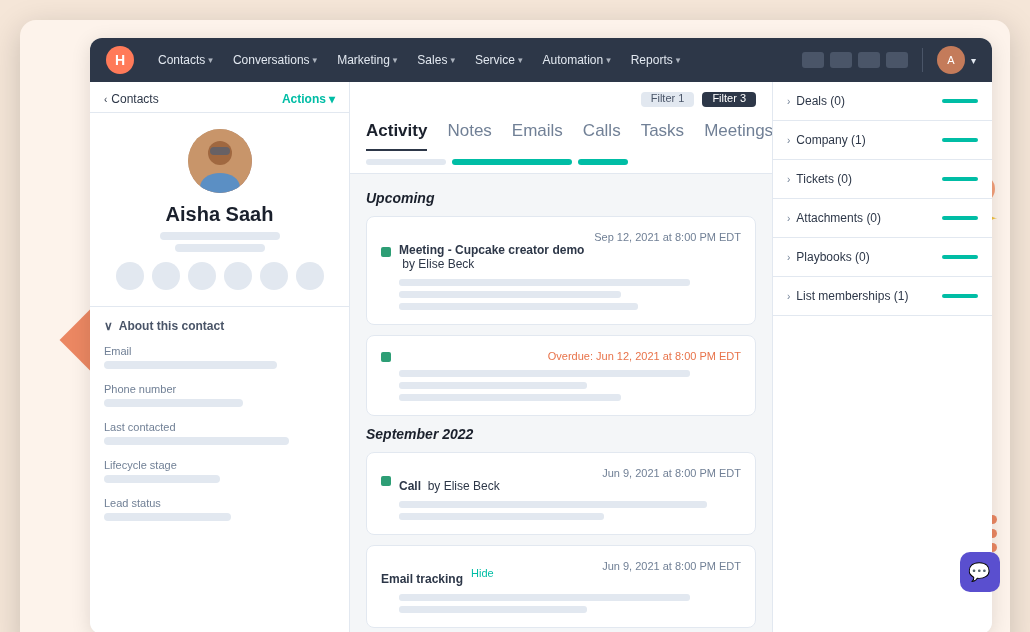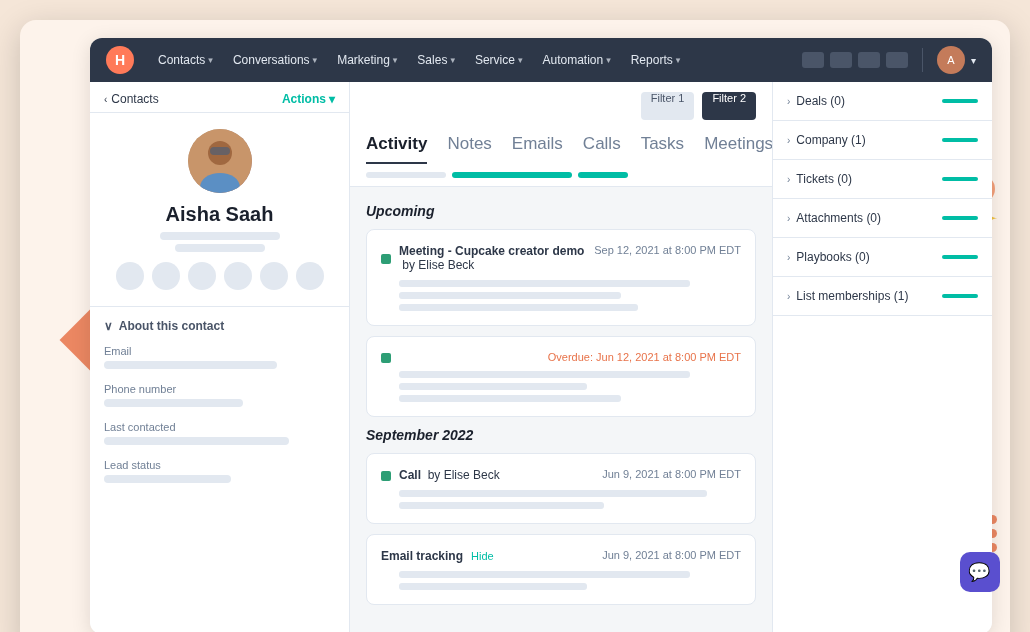--- a/index.html
+++ b/index.html
@@ -313,21 +313,21 @@
       border-bottom: 1px solid #e2e8f0;
       padding: 0 16px;
     }
     .filter-row {
       display: flex;
       gap: 8px;
       padding: 10px 0 6px;
       align-items: center;
     }
     .filter-btn {
-      height: 28px;
+      height: 15px;
       background: #e2e8f0;
       border-radius: 4px;
       padding: 0 10px;
       font-size: 11px;
       color: #4a5568;
       cursor: pointer;
     }
     .filter-btn.active {
       background: #2d3748;
       color: white;
@@ -395,20 +395,21 @@
     .card-dot {
       width: 10px;
       height: 10px;
       border-radius: 2px;
       flex-shrink: 0;
       margin-top: 2px;
     }
     .card-title {
       font-size: 12px;
       color: #2d3748;
+      margin-top: 12px;
     }
     .card-title strong { font-weight: 600; }
     .card-date {
       font-size: 11px;
       color: #718096;
       white-space: nowrap;
     }
     .card-date.overdue { color: #e8734a; }
     .card-lines {
       display: flex;
@@ -596,34 +597,38 @@
           </div>
           <div class="contact-field">
             <div class="field-label">Phone number</div>
             <div class="field-value-placeholder" style="width:60%;"></div>
           </div>
           <div class="contact-field">
             <div class="field-label">Last contacted</div>
             <div class="field-value-placeholder" style="width:80%;"></div>
           </div>
           <div class="contact-field">
+            <div class="field-label">Lifecycle stage</div>
+            <div class="field-value-placeholder" style="width:50%;"></div>
+          </div>
+          <div class="contact-field">
             <div class="field-label">Lead status</div>
             <div class="field-value-placeholder" style="width:55%;"></div>
           </div>
         </div>
       </div>
 
       <div class="center-panel">
 
         <div class="center-top">
 
           <div class="filter-row">
             <div style="flex:1;"></div>
             <div class="filter-btn">Filter 1</div>
-            <div class="filter-btn active">Filter 2</div>
+            <div class="filter-btn active">Filter 3</div>
           </div>
 
           <div class="activity-tabs">
             <div class="activity-tab active">Activity</div>
             <div class="activity-tab">Notes</div>
             <div class="activity-tab">Emails</div>
             <div class="activity-tab">Calls</div>
             <div class="activity-tab">Tasks</div>
             <div class="activity-tab">Meetings</div>
           </div>

